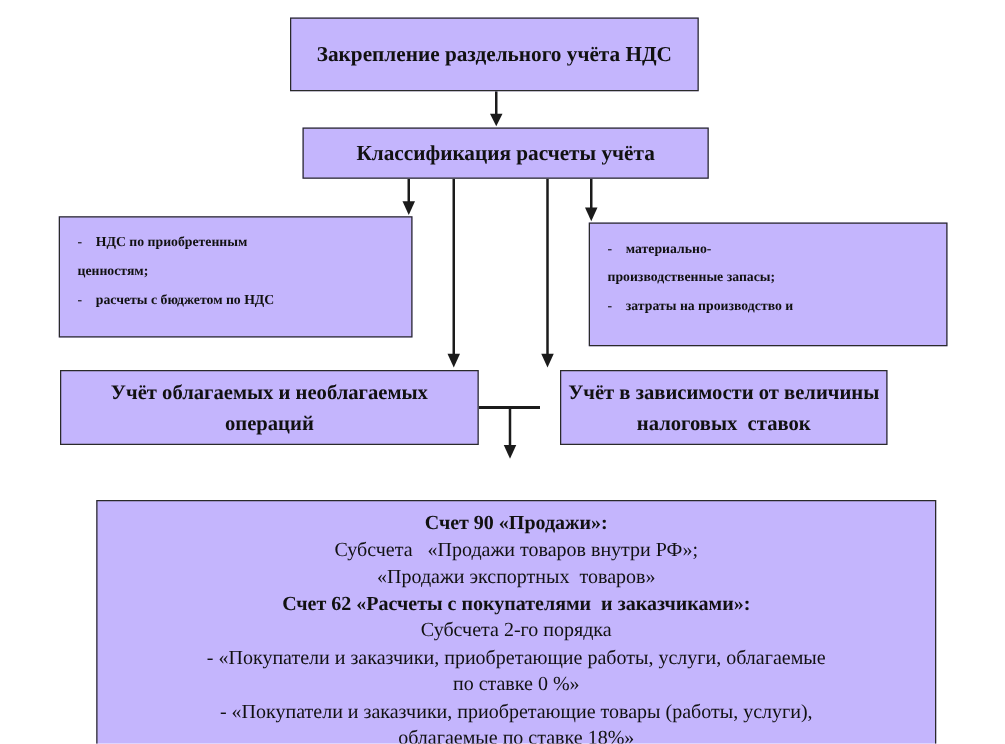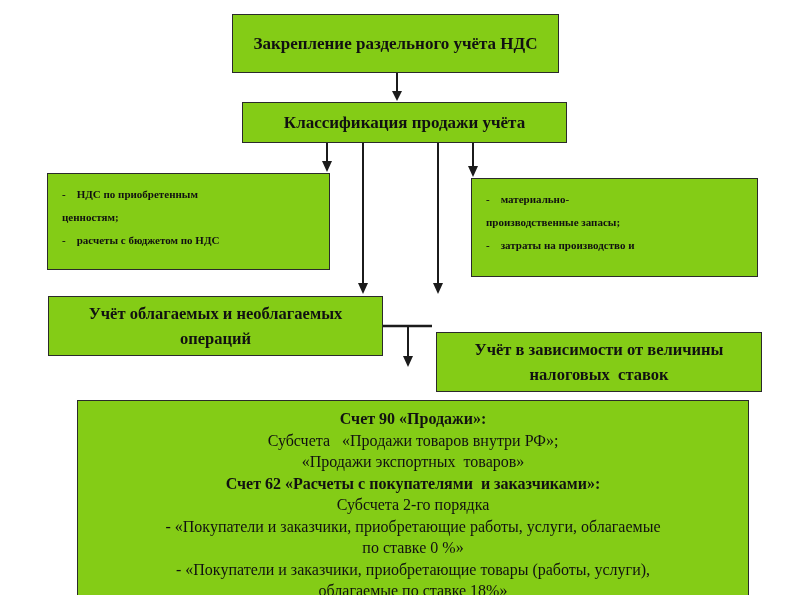--- a/index.html
+++ b/index.html
@@ -21,21 +21,21 @@
     left: 0;
     top: 0;
     width: 804px;
     height: 595px;
     pointer-events: none;
   }
   .box {
     position: absolute;
     box-sizing: border-box;
     border: 1.6px solid #2a2a2a;
-    background: #84cc16;
+    background: #c4b5fd;
   }
   .centered {
     display: flex;
     flex-direction: column;
     align-items: center;
     justify-content: center;
     text-align: center;
   }
   .bold { font-weight: 700; }
   .line { white-space: pre; }
@@ -51,21 +51,21 @@
   .list-box {
     font-size: 11px; line-height: 23px; font-weight: 700;
     padding: 9px 10px 0 14px;
   }
   .left-list-box  { left: 47px;  top: 173px; width: 283px; height: 97px; }
   .right-list-box { left: 471px; top: 178px; width: 287px; height: 99px; }
   .mid-box {
     font-size: 16.5px; line-height: 25px; font-weight: 700;
   }
   .mid-left-box  { left: 48px;  top: 296px; width: 335px; height: 60px; align-items: center; }
-  .mid-right-box { left: 436px; top: 296px; width: 326px; height: 60px; margin-top: 36px; }
+  .mid-right-box { left: 448px; top: 296px; width: 262px; height: 60px; }
   .bottom-box {
     left: 77px; top: 368px; width: 672px; height: 209px;
     font-size: 16px; line-height: 21.5px; font-weight: 400;
     padding-top: 7px;
     display: flex;
     flex-direction: column;
     align-items: center;
     text-align: center;
     box-sizing: border-box;
     margin-top: 32px;
@@ -108,21 +108,21 @@
       <line x1="408" y1="326" x2="408" y2="358" stroke="#1b1b1b" stroke-width="2"></line>
       <polygon points="403,356 413,356 408,367" fill="#1b1b1b"></polygon>
     </g>
   </svg>
 
   <div class="box top-box centered">
     <div class="line">Закрепление раздельного учёта НДС</div>
   </div>
 
   <div class="box class-box centered">
-    <div class="line">Классификация продажи учёта</div>
+    <div class="line">Классификация расчеты учёта</div>
   </div>
 
   <div class="box list-box left-list-box">
     <div class="line">-    НДС по приобретенным</div>
     <div class="line">ценностям;</div>
     <div class="line">-    расчеты с бюджетом по НДС</div>
   </div>
 
   <div class="box list-box right-list-box">
     <div class="line">-    материально-</div>

